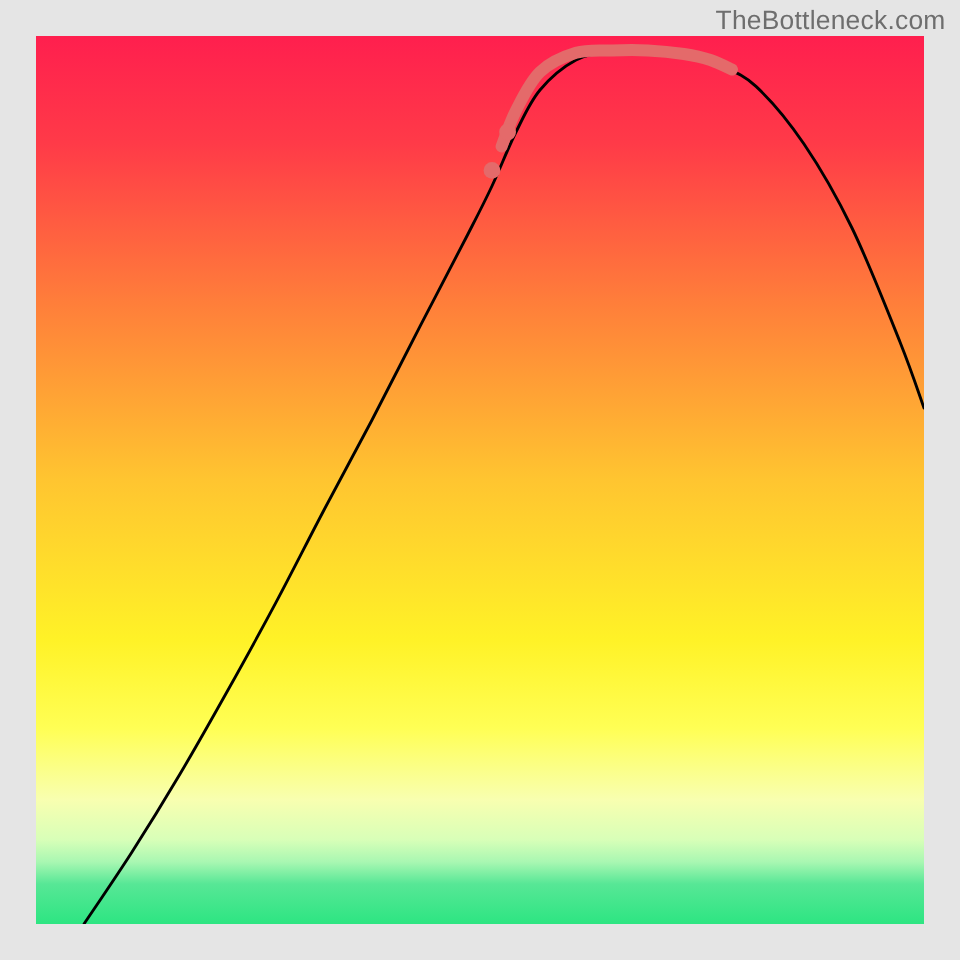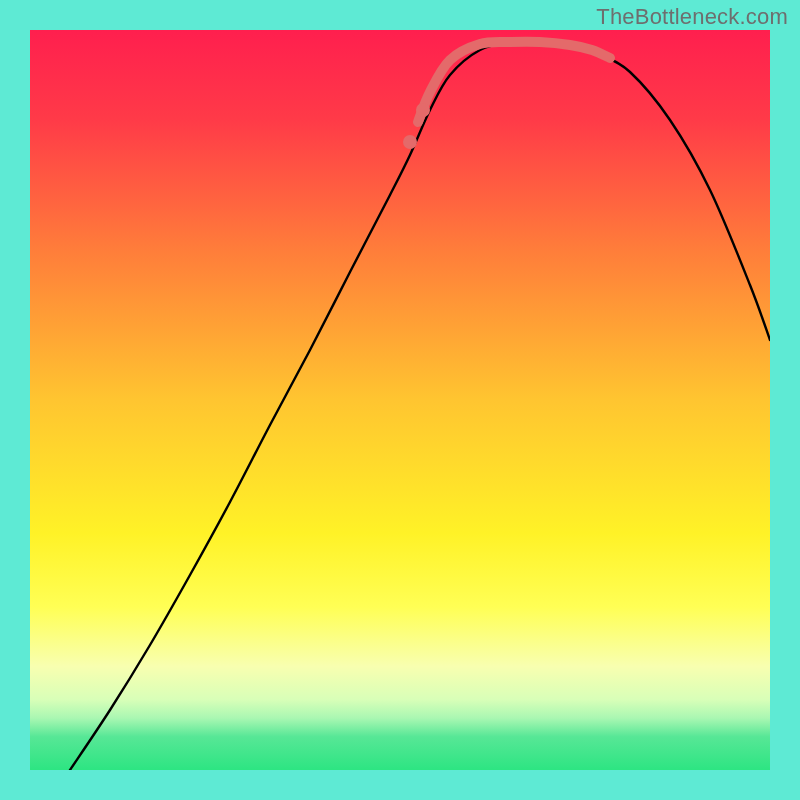--- a/index.html
+++ b/index.html
@@ -9,21 +9,21 @@
     height: 800px;
     overflow: hidden;
     background: #000;
     font-family: Arial, Helvetica, sans-serif;
   }
   .frame {
     position: absolute;
     top: 0; left: 0;
     width: 800px;
     height: 800px;
-    background: #5eead4;
+    background: #e5e5e5;
   }
   .plot-area {
     position: absolute;
     top: 30px;
     left: 30px;
     width: 740px;
     height: 740px;
     overflow: hidden;
   }
   .watermark {

